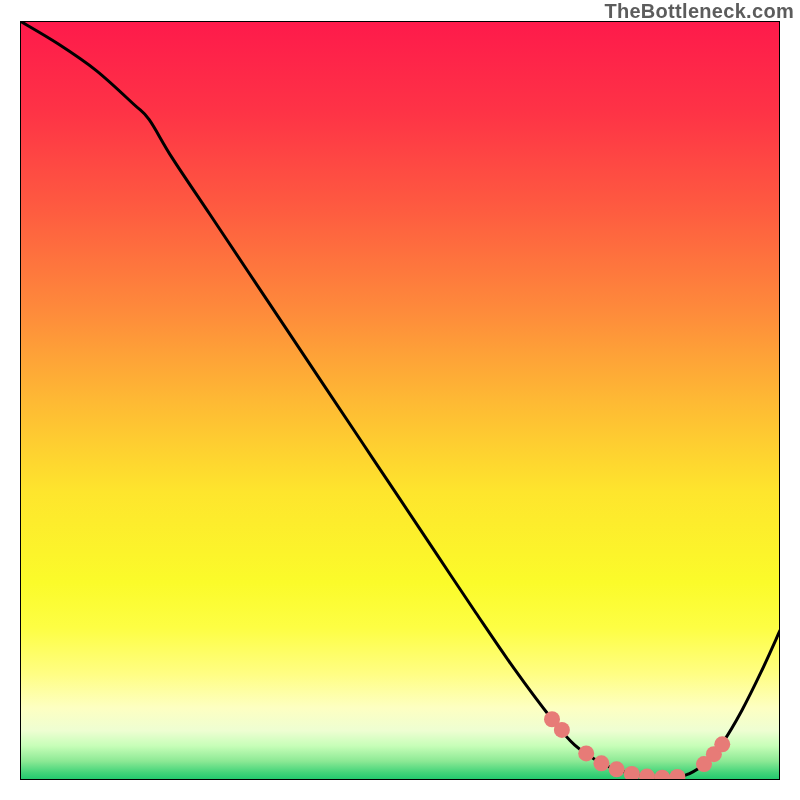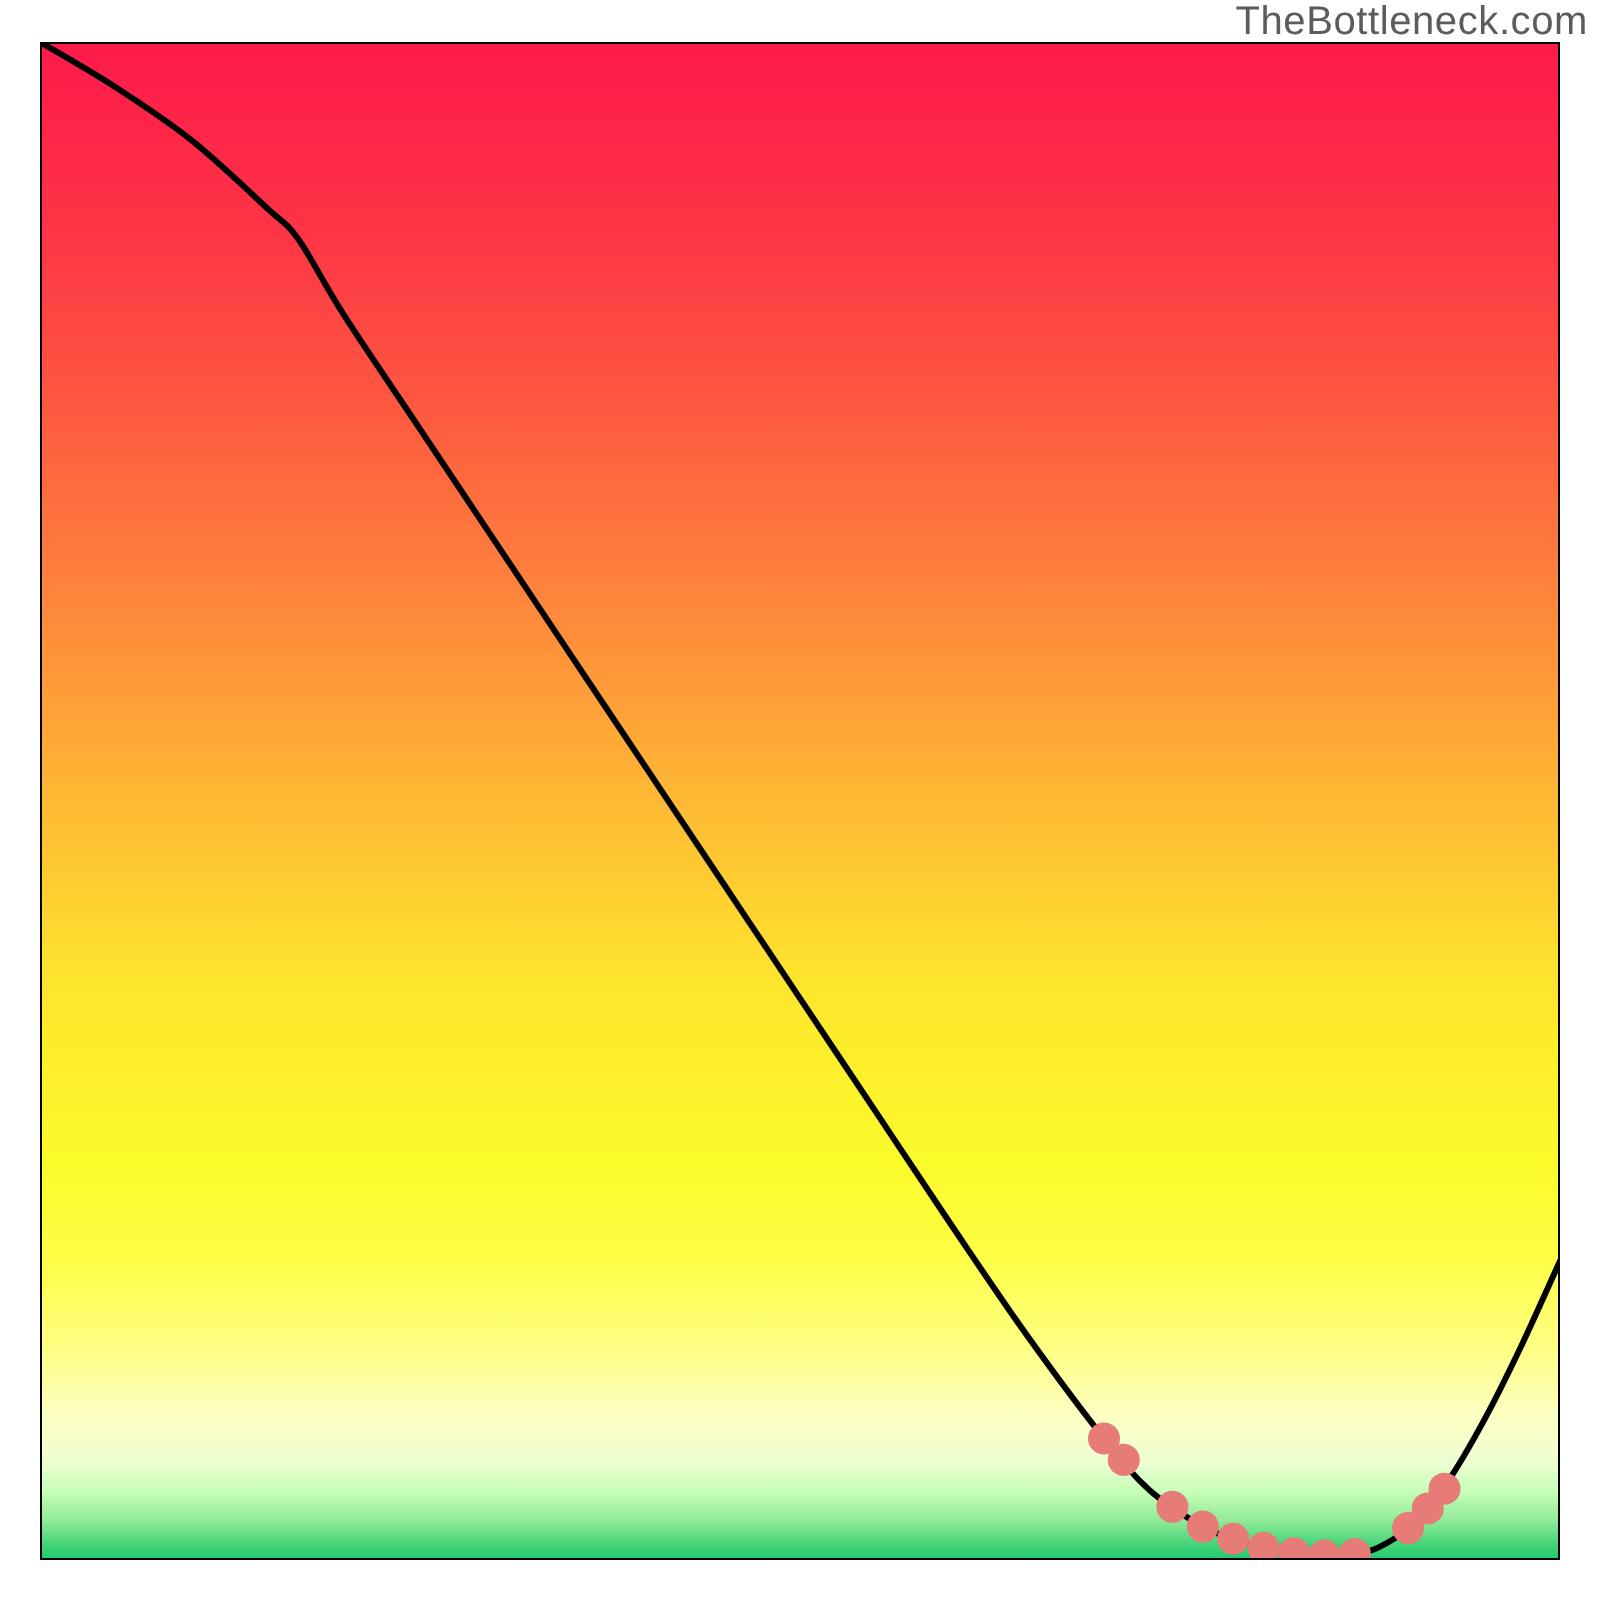--- a/index.html
+++ b/index.html
@@ -14,21 +14,21 @@
     position: relative;
     width: 800px;
     height: 800px;
   }
   .watermark {
     position: absolute;
     top: 0;
     right: 6px;
     font-family: Arial, Helvetica, sans-serif;
     font-size: 20px;
-    font-weight: normal;
+    font-weight: bold;
     color: #5c5c5c;
     letter-spacing: 0.3px;
     z-index: 10;
   }
   .plot {
     position: absolute;
     left: 20px;
     top: 21px;
     width: 760px;
     height: 759px;

